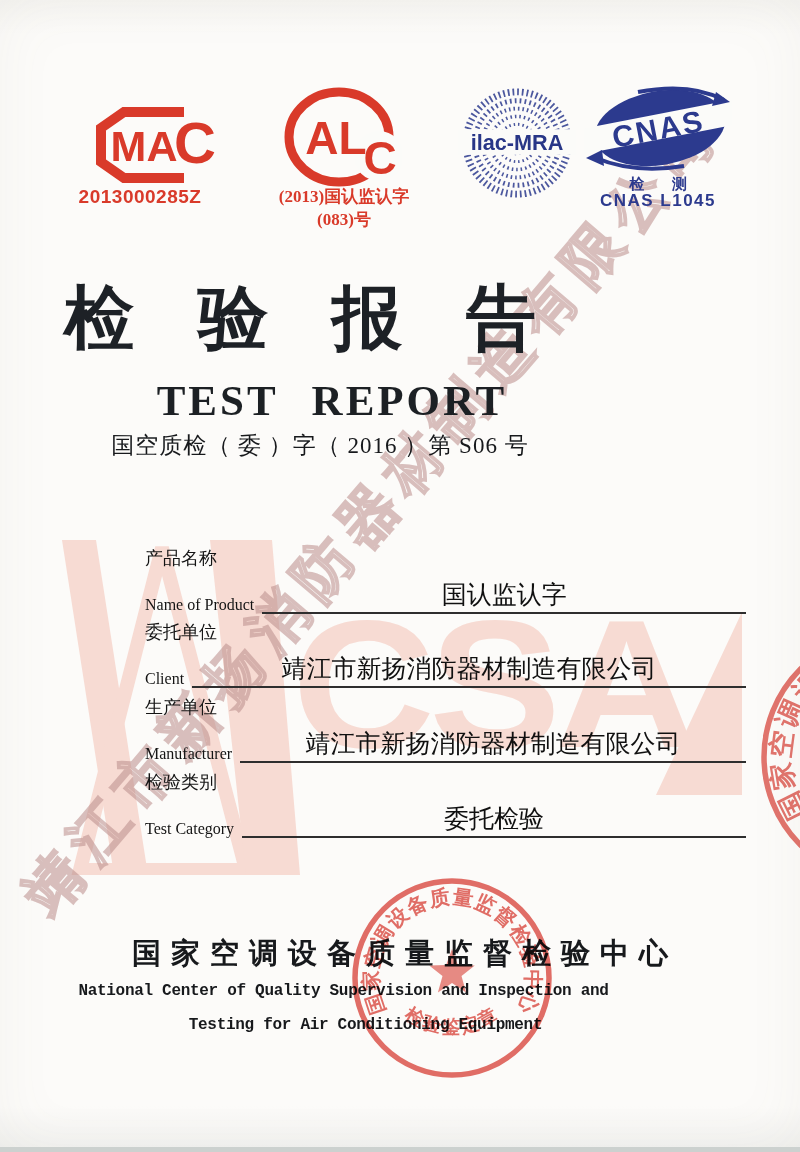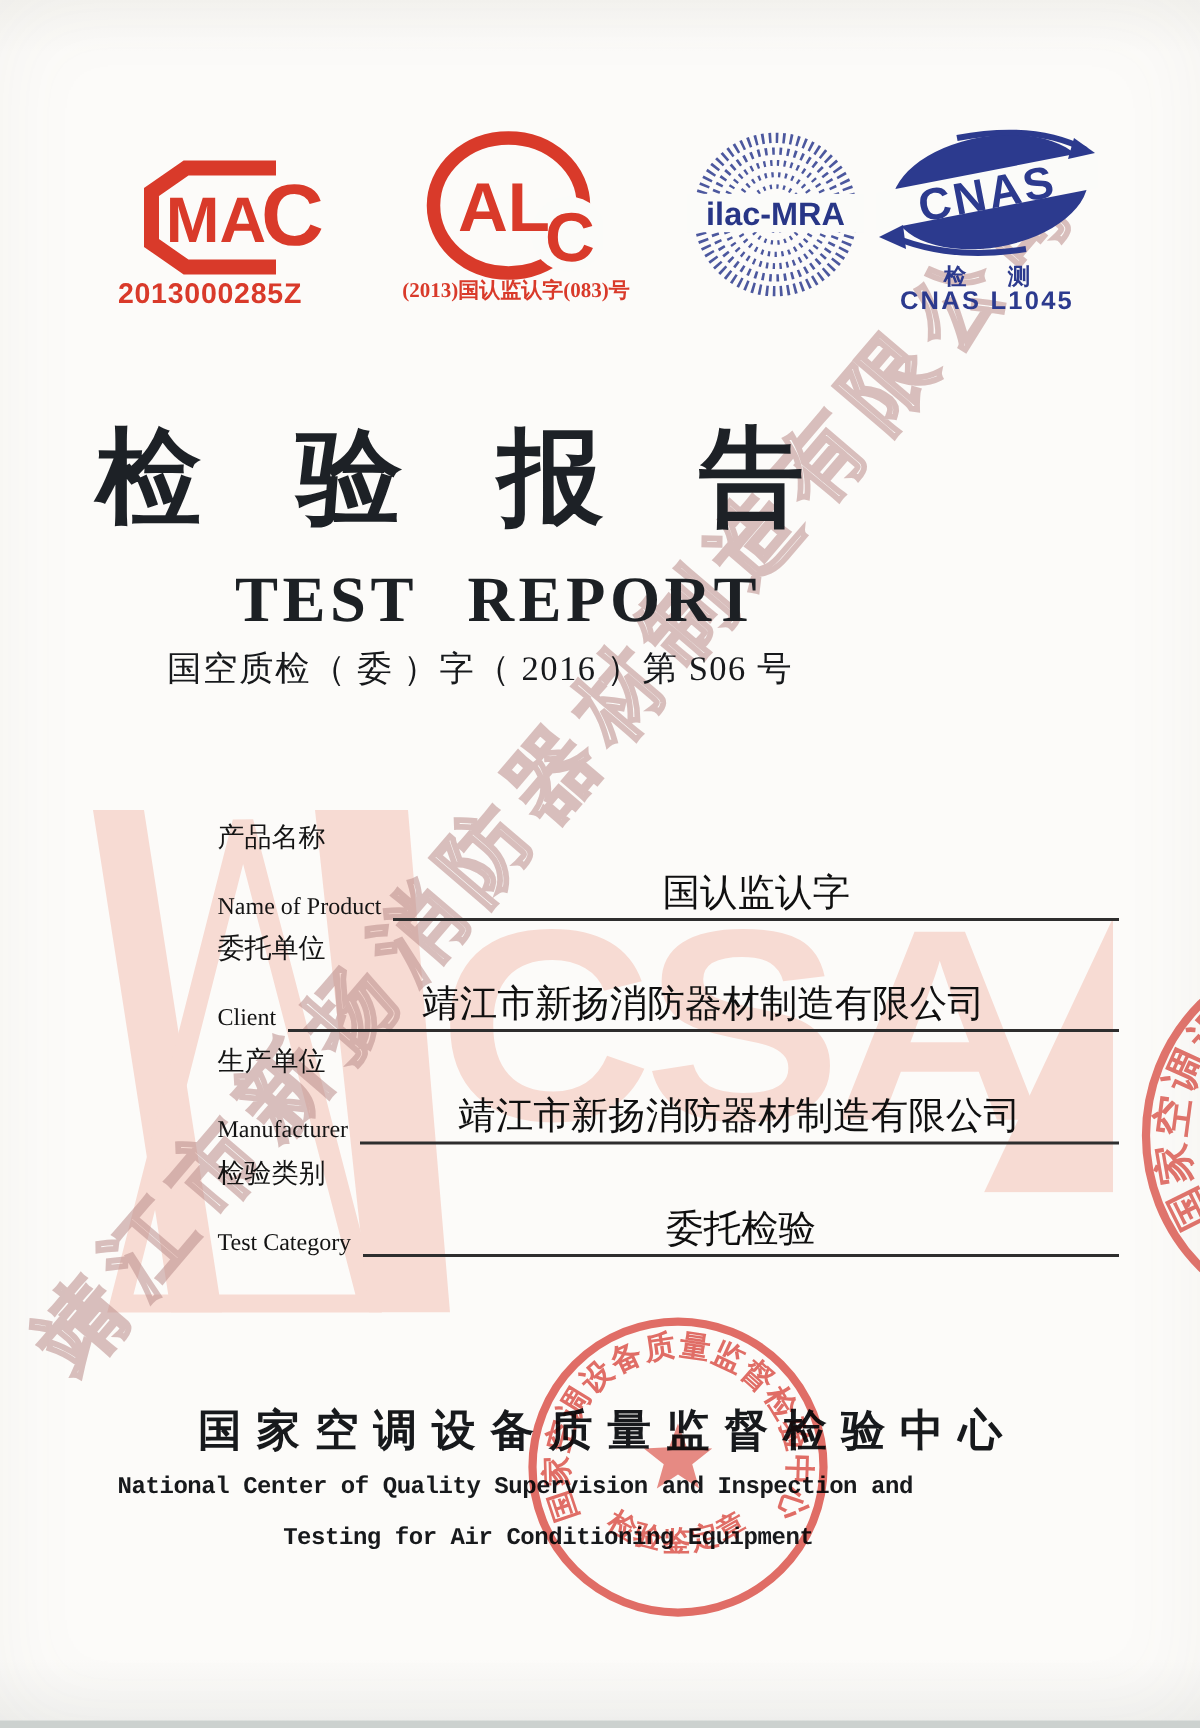--- a/index.html
+++ b/index.html
@@ -28,21 +28,21 @@
     letter-spacing:11px;font-weight:700;white-space:nowrap;
     transform:rotate(-49.5deg);transform-origin:0 100%;
     color:transparent;-webkit-text-stroke:2px rgba(186,141,138,0.55);
   }
   
   .logo-caption{z-index:3;text-align:center;font-weight:700;}
   .red{color:#d93a2a;}
   .navy{color:#2c3a8e;}
   .cma-number{left:70px;top:186px;width:140px;font-size:19px;letter-spacing:.5px;
     font-family:"Liberation Sans","DejaVu Sans",sans-serif;}
-  .cal-caption{left:266px;top:185px;width:156px;font-size:14px;}
+  .cal-caption{left:266px;top:185px;width:156px;font-size:17px;}
   .cnas-cn{left:584px;top:175px;width:148px;font-size:15px;letter-spacing:12px;padding-left:12px;}
   .cnas-code{left:578px;top:191px;width:160px;font-size:17px;letter-spacing:1.5px;
     font-family:"Liberation Sans","DejaVu Sans",sans-serif;}
   
   .content{z-index:3;}
   .title-cn{
     left:0;top:272px;width:800px;text-align:left;font-size:70px;font-weight:800;
     letter-spacing:64px;padding-left:64px;color:#1d2126;
     font-family:"Liberation Sans","DejaVu Sans",sans-serif;
   }

